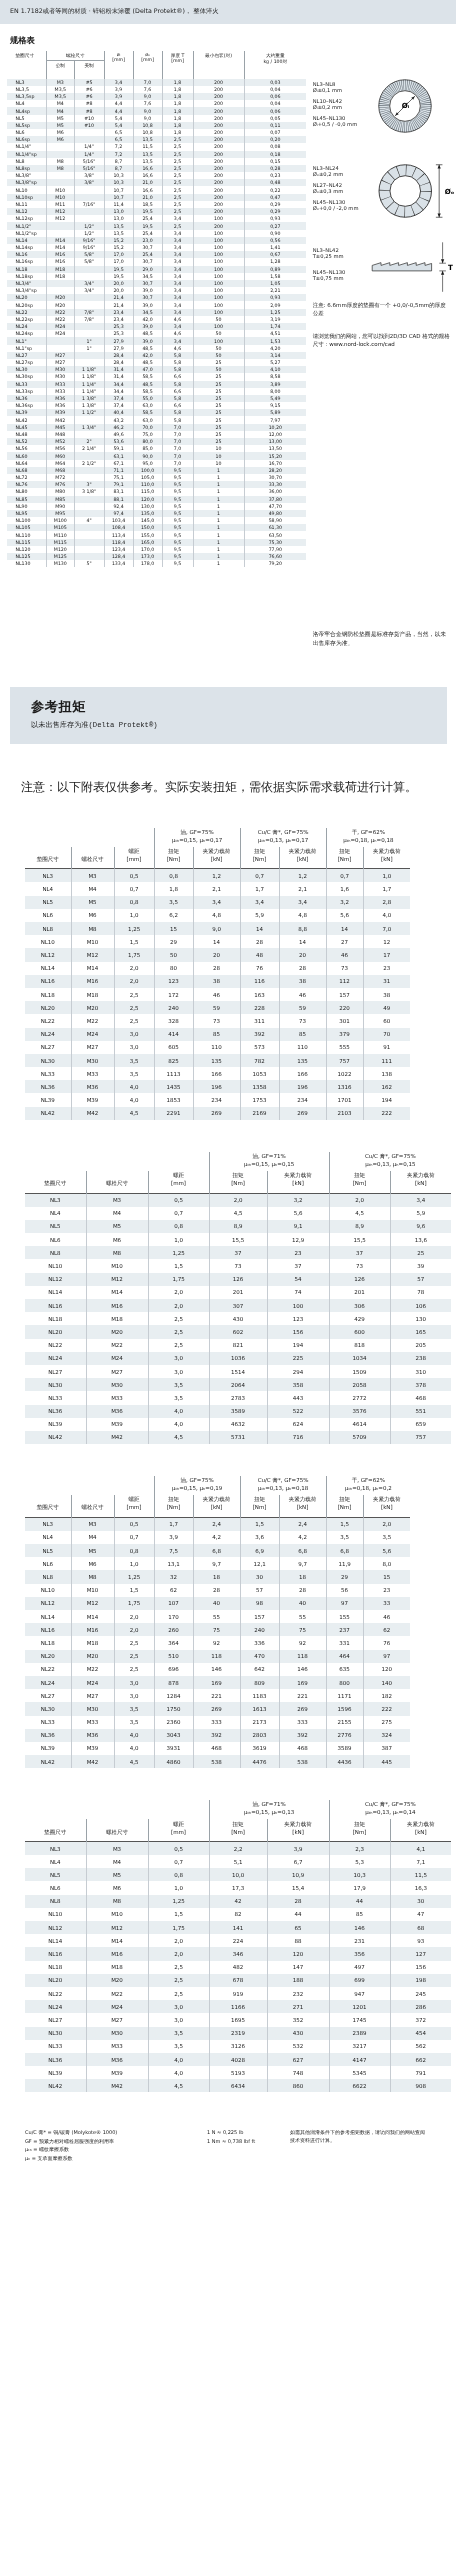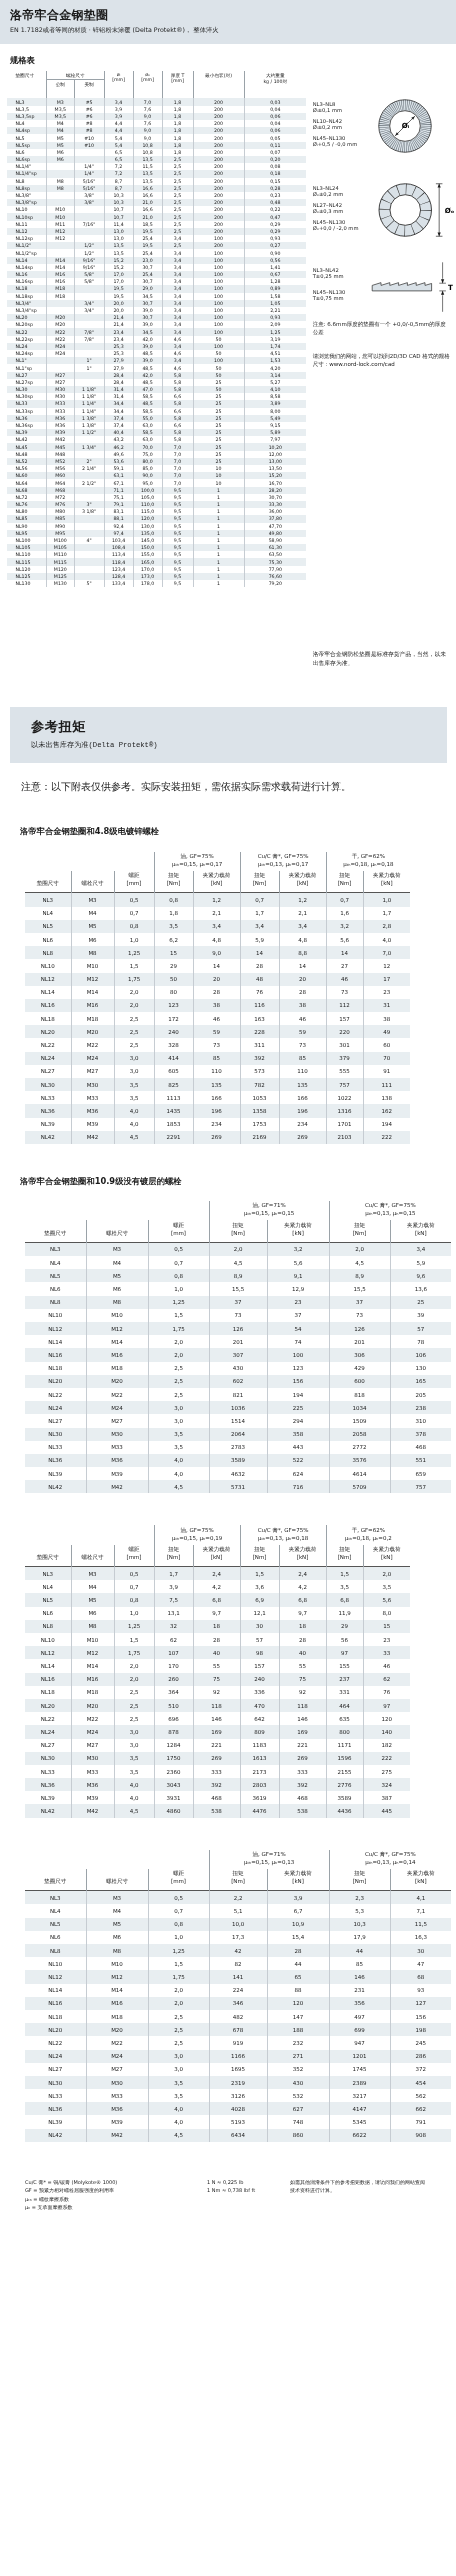--- a/index.html
+++ b/index.html
@@ -34,21 +34,21 @@
   .tol-value{display:block;}
   .diag{flex:none;}
   .note-block{font-size:5.5px;line-height:1.45;margin-top:7.7px;width:138px;}
   .cad-note{font-size:5.5px;line-height:1.45;margin-top:15.4px;width:140px;}
   .cad-note a{color:#1b1b1b;text-decoration:none;}
   .stock-note{position:absolute;left:6.6px;bottom:14.3px;width:138px;font-size:5.8px;line-height:1.55;}
   
   .torque-band{margin:18.7px 10px 0 10px;padding:11px 11px 13.2px 21px;font-family:Liberation Mono, monospace;}
   .torque-heading{font-size:13.2px;font-weight:bold;margin:0 0 4.4px 0;letter-spacing:0.6px;}
   .torque-subheading{font-size:7.2px;margin:0;}
-  .torque-notice{font-size:10px;margin:17px 0 0 21px;}
+  .torque-notice{font-size:12px;margin:35px 0 0 21px;}
   .tblock{margin-top:32px;}
   .tblock-title{font-size:8.3px;font-weight:bold;margin:0 0 14.3px 20px;}
   .tt{width:385px;margin-left:25px;font-size:5.5px;table-layout:fixed;}
   .tt thead{border-bottom:0.6px solid #555;}
   .tt th{font-weight:normal;text-align:center;vertical-align:bottom;padding:1.1px 1.7px 4.4px 1.7px;border-left:0.6px solid #9aa2a8;line-height:1.45;}
   .tt th.nb{border-left:none;}
   .tt tr.grp th{vertical-align:bottom;padding-bottom:2.2px;}
   .tt tbody td{height:13.2px;padding:0 2.2px;text-align:center;border-left:0.6px solid #c6ccd2;}
   .tt tbody td:first-child{border-left:none;}
   .tt tbody tr:nth-child(odd){background:#e8eef1;}
@@ -57,21 +57,20 @@
   .fn-left{width:182px;}
   .fn-mid{width:83px;}
   .fn-right{width:138px;line-height:1.6;}
   
   .svgtxt{font-family:"DejaVu Sans","Liberation Sans",sans-serif;font-weight:bold;}
 </style>
 </head>
 <body>
 
 <header class="band page-header">
-  <h1 class="page-title">洛帝牢合金钢垫圈</h1>
   <p class="page-subtitle">EN 1.7182或者等同的材质 · 锌铝粉末涂覆 (Delta Protekt®)， 整体淬火</p>
 </header>
 
 <h2 class="spec-heading">规格表</h2>
 
 <div class="spec-flex">
   <table class="spec-table">
     <colgroup>
       <col style="width:40px">
         <col style="width:27.5px">
@@ -875,21 +874,20 @@
 </div>
 
 <section class="band torque-band">
   <h2 class="torque-heading">参考扭矩</h2>
   <p class="torque-subheading">以未出售库存为准(Delta Protekt®)</p>
 </section>
 
 <p class="torque-notice">注意：以下附表仅供参考。实际安装扭矩，需依据实际需求载荷进行计算。</p>
 
 <div class="tblock">
-  <h3 class="tblock-title">洛帝牢合金钢垫圈和4.8级电镀锌螺栓</h3>
   <table class="tt">
     <colgroup>
       <col style="width:46px">
         <col style="width:43px">
         <col style="width:40px">
       <col style="width:39px">
         <col style="width:47px">
         <col style="width:39px">
       <col style="width:47px">
         <col style="width:37px">
@@ -1122,21 +1120,20 @@
           <td>2169</td>
           <td>269</td>
           <td>2103</td>
           <td>222</td>
         </tr>
       </tbody>
   </table>
 </div>
 
 <div class="tblock">
-  <h3 class="tblock-title">洛帝牢合金钢垫圈和10.9级没有镀层的螺栓</h3>
   <table class="tt">
     <colgroup>
       <col style="width:61px">
         <col style="width:62px">
         <col style="width:61px">
       <col style="width:58px">
         <col style="width:62px">
         <col style="width:61px">
         <col style="width:61px">
     </colgroup>

